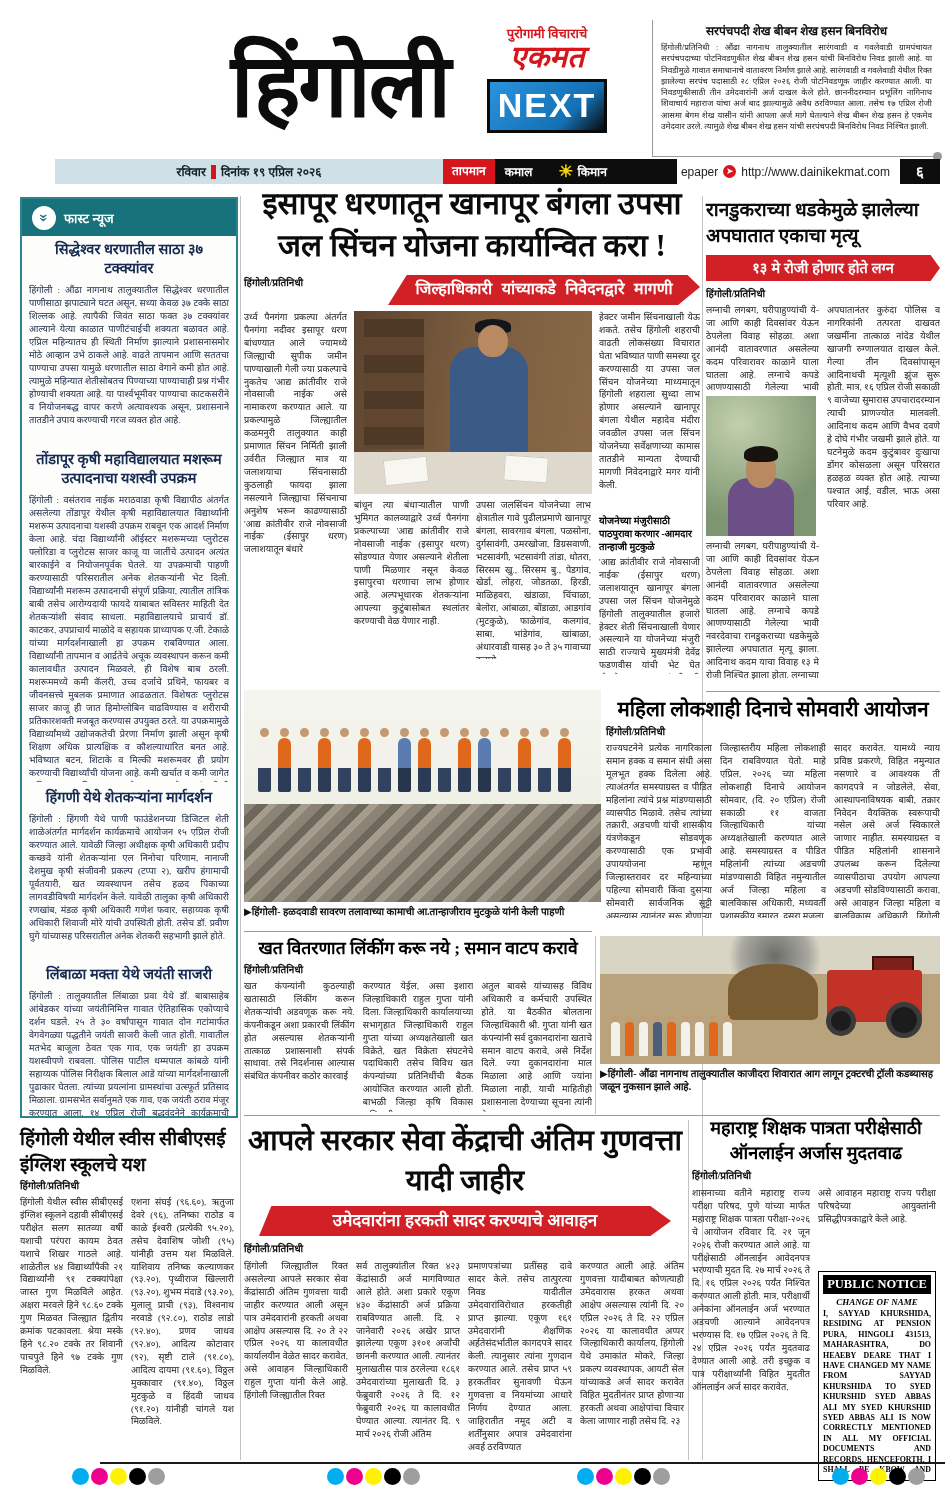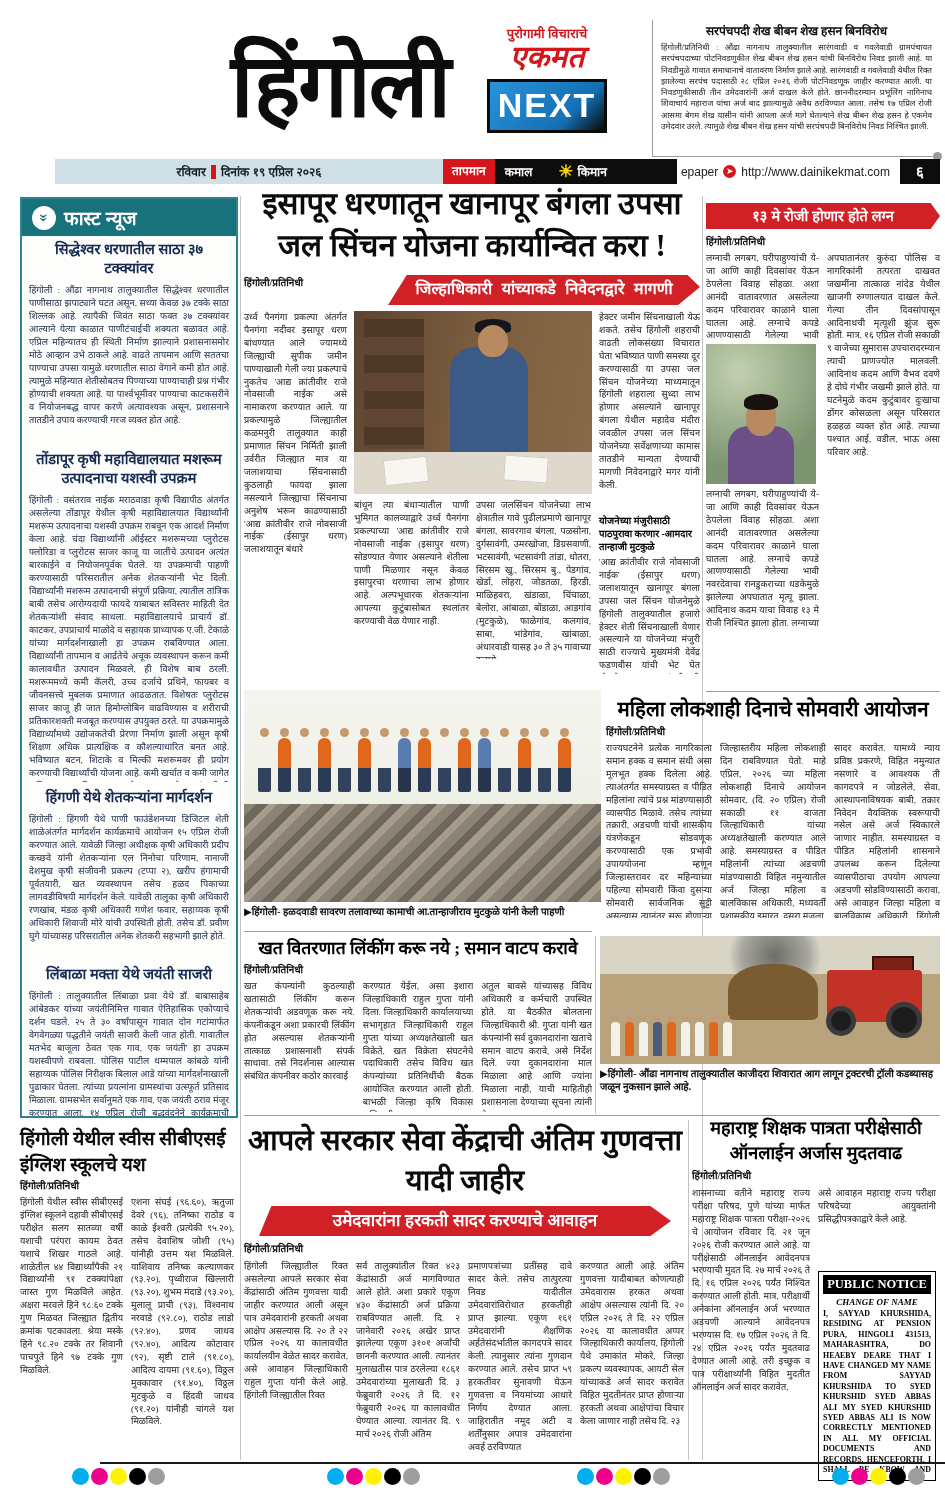--- a/index.html
+++ b/index.html
@@ -41,21 +41,21 @@
   
   .vline { position:absolute; width:1px; background:#c2c2c2; }
   .hline { position:absolute; height:1px; background:#9a9a9a; }
 
   
   .fastnews { position:absolute; left:20px; top:197px; width:218px; height:921px;
     border:2px solid #2e8391; overflow:hidden; background:#fdfdfb; }
   .fn-header { height:37px; background:#17727b; display:flex; align-items:center; gap:8px; padding:0 10px; }
   .fn-icon { width:24px; height:24px; border-radius:50%; background:#fff; color:#17727b; font-weight:bold;
     font-size:16px; line-height:24px; text-align:center; transform:rotate(90deg); }
-  .fn-label { color:#fff; font-weight:bold; font-size:19px; font-family:"Liberation Sans",sans-serif; }
+  .fn-label { color:#fff; font-weight:bold; font-size:13px; font-family:"Liberation Sans",sans-serif; }
   .fn-item { padding:4px 7px 2px; }
   .fn-title { font-size:14.5px; font-weight:bold; color:#152a52; text-align:center; line-height:19px; }
   .fn-body { font-size:9.2px; line-height:13px; color:#22304d; text-align:justify; overflow:hidden; margin-top:6px; }
   .fn-b1 { height:160px; } .fn-b2 { height:288px; } .fn-b3 { height:146px; } .fn-b4 { height:150px; }
 
   
   .byline { font-size:10px; font-weight:bold; color:#111; }
   .colbody { font-size:9.2px; line-height:12.9px; color:#1d1d1d; text-align:justify; overflow:hidden; }
   .red-banner { background:#d22027; color:#fff; font-weight:bold; text-align:center;
     font-family:"Liberation Sans",sans-serif; }
@@ -354,20 +354,21 @@
         <div class="public-notice">
           <div class="pn-title">PUBLIC NOTICE</div>
           <div class="pn-sub">CHANGE OF NAME</div>
           <div class="pn-body">I, SAYYAD KHURSHIDA, RESIDING AT PENSION PURA, HINGOLI 431513, MAHARASHTRA, DO HEAEBY DEARE THAT I HAVE CHANGED MY NAME FROM SAYYAD KHURSHIDA TO SYED KHURSHID SYED ABBAS ALI MY SYED KHURSHID SYED ABBAS ALI IS NOW CORRECTLY MENTIONED IN ALL MY OFFICIAL DOCUMENTS AND RECORDS, HENCEFORTH, I SHALL BE KBOW AND IDENTIFIED BY THE NAME SYED KHURSHID SYED ABBAS ALI FOR ALL OFFICIAL AND DEGAL PURPOSES</div>
         </div>
       </div>
     </div>
   </article>
 
   <article class="accident">
+    <h2>रानडुकराच्या धडकेमुळे झालेल्या अपघातात एकाचा मृत्यू</h2>
     <div class="red-banner acc-banner">१३ मे रोजी होणार होते लग्न</div>
     <div class="byline" style="margin-top:5px;">हिंगोली/प्रतिनिधी</div>
     <div class="acc-body">
       <div class="acc-col">
         <div class="colbody" style="height:88px;">लग्नाची लगबग, घरीपाहुण्यांची ये-जा आणि काही दिवसांवर येऊन ठेपलेला विवाह सोहळा. अशा आनंदी वातावरणात असलेल्या कदम परिवारावर काळाने घाला घातला आहे. लग्नाचे कपडे आणण्यासाठी गेलेल्या भावी नवरदेवाचा रानडुकराच्या धडकेमुळे झालेल्या अपघातात मृत्यू झाला. आदिनाथ कदम याचा विवाह १३ मे रोजी निश्चित झाला होता. लग्नाच्या पत्रिका छापून आल्या होत्या. लग्नाची खरेदी करण्यासाठी आदिनाथ आपल्या मेहुण्यासोबत दुचाकीने जात असताना कुरुंदा शिवारात रानडुकराने दुचाकीस धडक दिली.</div>
         <div class="portrait">
           <i class="pt-shirt"></i>
           <i class="pt-head"></i>
           <i class="pt-hair"></i>
         </div>

